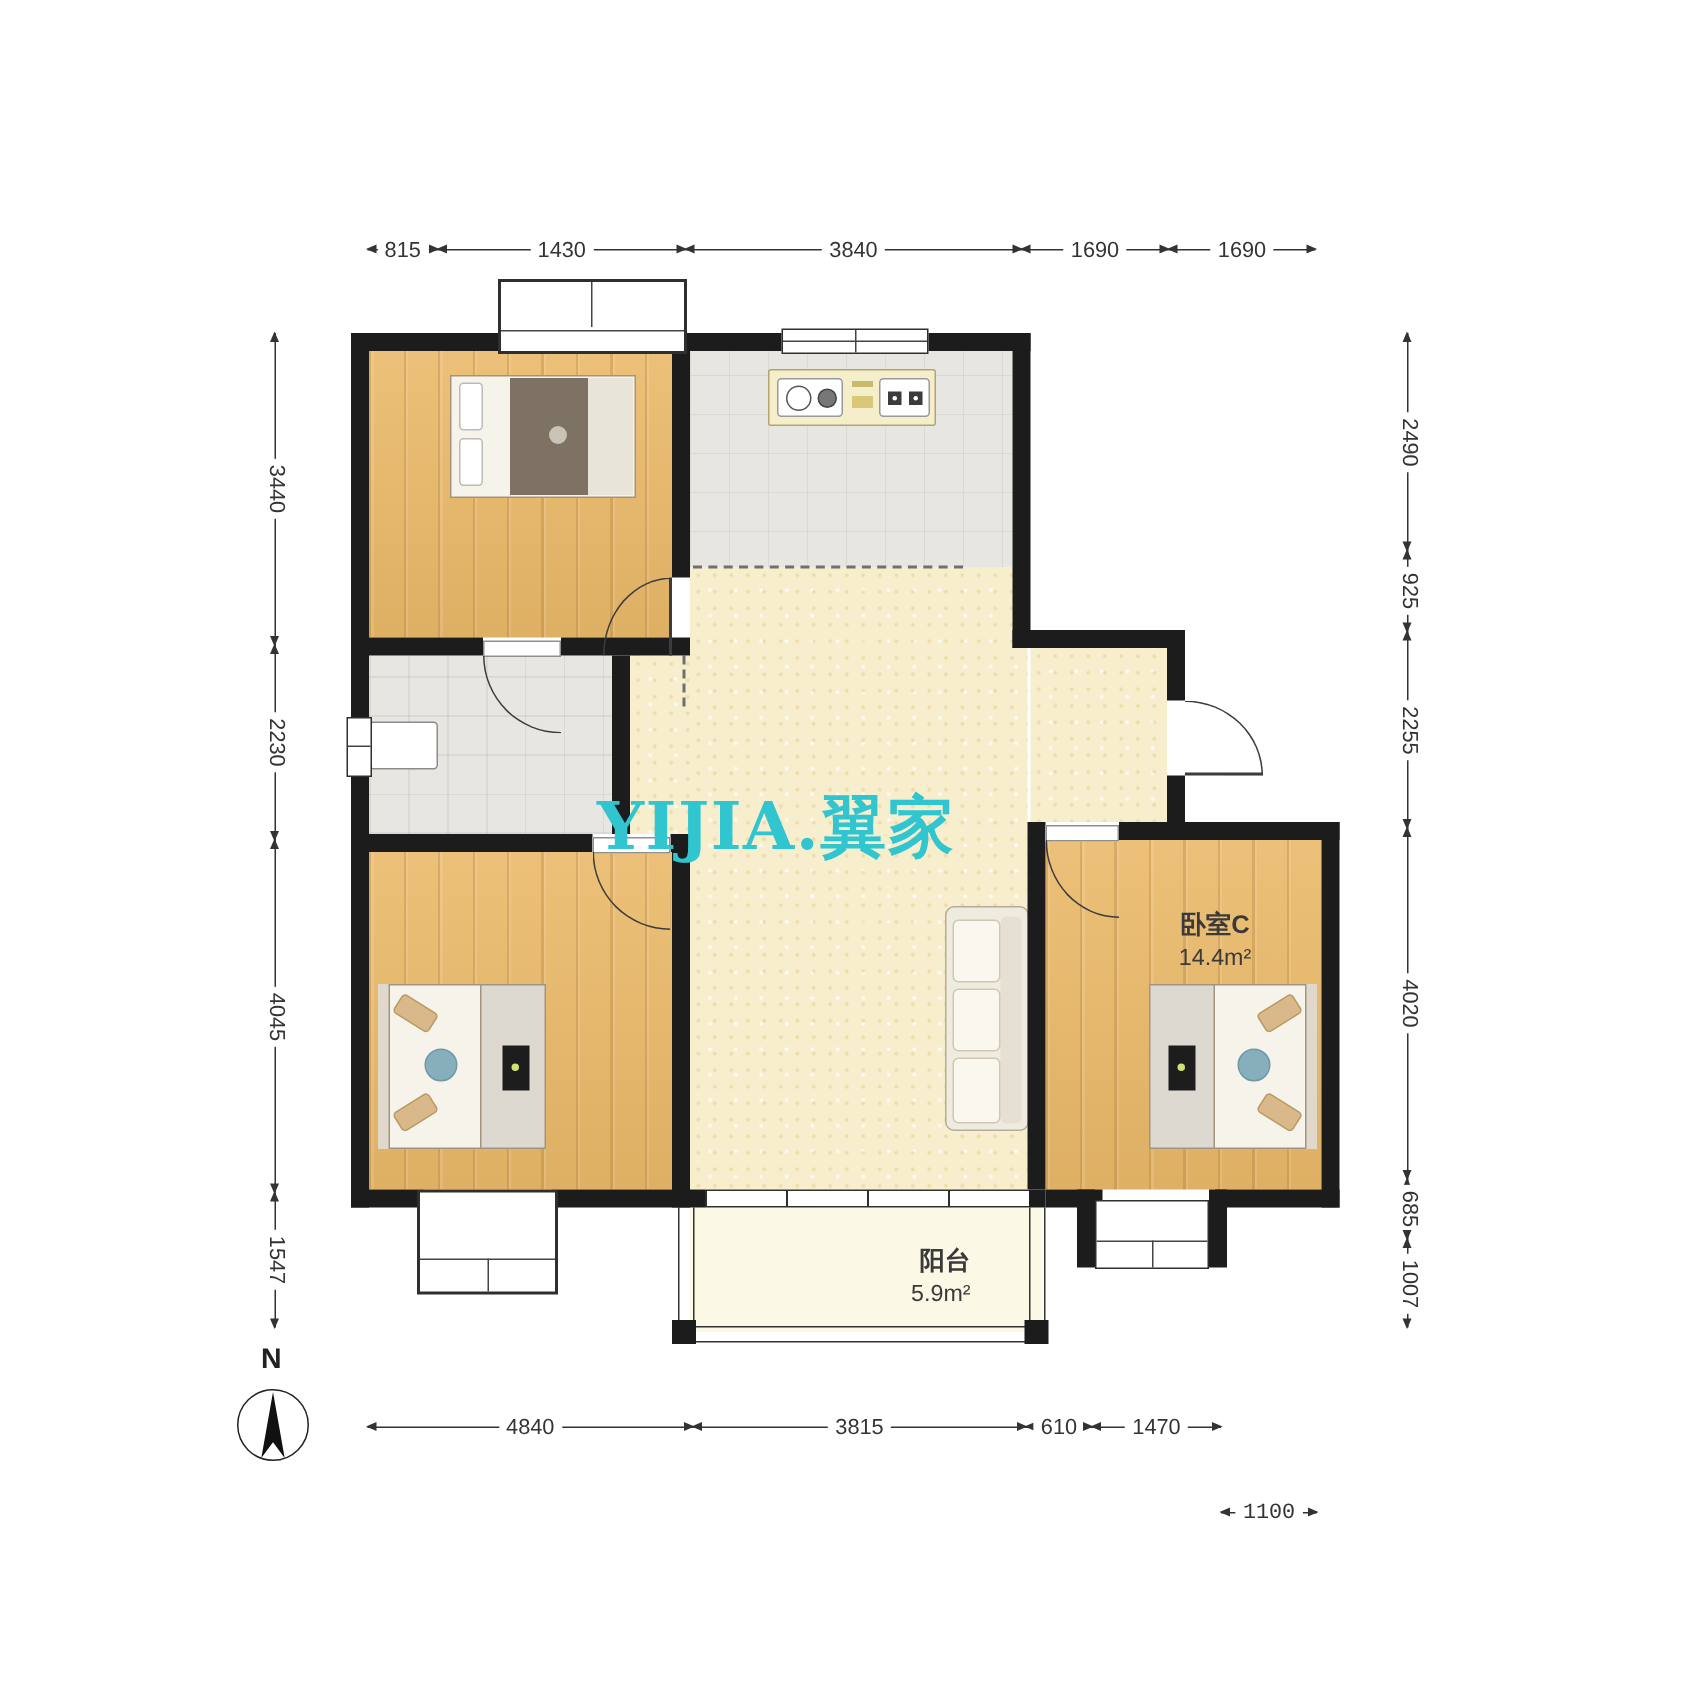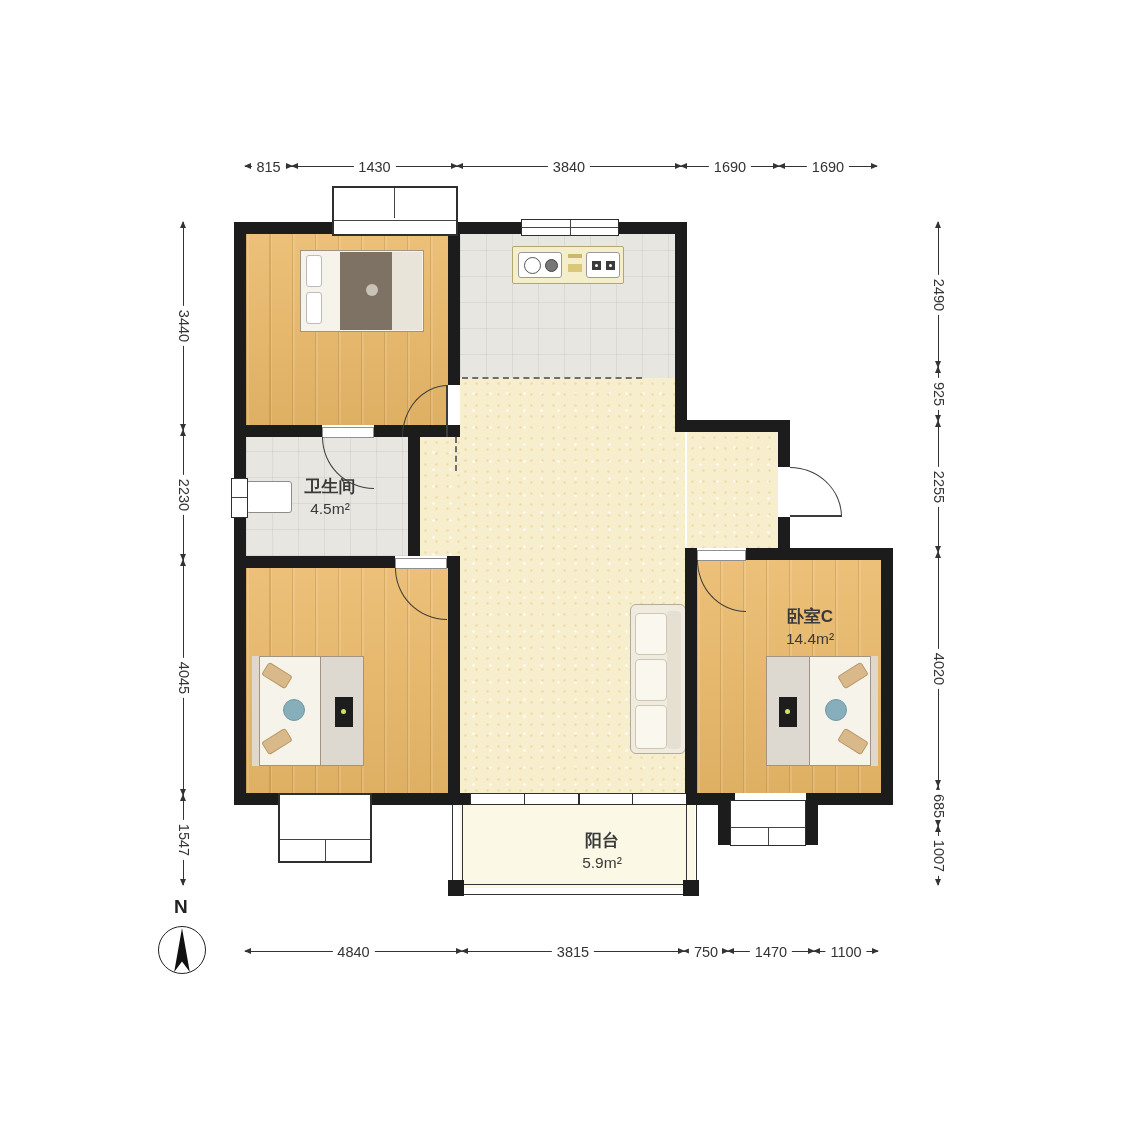--- a/index.html
+++ b/index.html
@@ -228,29 +228,25 @@
   <div class="furn roundpillow" style="left:825px;top:699px;width:22px;height:22px;"></div>
   <div class="furn" style="left:870px;top:656px;width:8px;height:110px;background:#e0d8ca;border-left:1px solid #a39482;"></div>
 
   <div class="furn sofa" style="left:630px;top:604px;width:56px;height:150px;">
     <div style="position:absolute;right:4px;top:6px;width:14px;height:138px;background:#e6e0d2;border-radius:4px;"></div>
     <div class="cushion" style="position:absolute;left:4px;top:8px;width:30px;height:40px;"></div>
     <div class="cushion" style="position:absolute;left:4px;top:54px;width:30px;height:40px;"></div>
     <div class="cushion" style="position:absolute;left:4px;top:100px;width:30px;height:42px;"></div>
   </div>
 
-  <div class="rlabel" style="left:268px;top:476px;width:124px;">
-    <span class="rname">卫生间</span>
-    <span class="rarea">4.5m²</span>
-  </div>
   <div class="rlabel" style="left:740px;top:606px;width:140px;">
     <span class="rname">卧室C</span>
     <span class="rarea">14.4m²</span>
   </div>
-  <div class="rlabel" style="left:532px;top:830px;width:140px;">
+  <div class="rlabel" style="left:507px;top:830px;width:140px;text-align:right;">
     <span class="rname">阳台</span>
     <span class="rarea">5.9m²</span>
   </div>
 
   <div class="dimh" style="left:245px;top:166px;width:47px;">
       <span class="dl">815</span>
     </div>
   <div class="dimh" style="left:292px;top:166px;width:165px;">
       <span class="dl">1430</span>
     </div>
@@ -264,26 +260,26 @@
       <span class="dl">1690</span>
     </div>
 
   <div class="dimh" style="left:245px;top:951px;width:217px;">
       <span class="dl">4840</span>
     </div>
   <div class="dimh" style="left:462px;top:951px;width:222px;">
       <span class="dl">3815</span>
     </div>
   <div class="dimh" style="left:684px;top:951px;width:44px;">
-      <span class="dl">750</span>
+      <span class="dl">610</span>
     </div>
   <div class="dimh" style="left:728px;top:951px;width:86px;">
       <span class="dl">1470</span>
     </div>
-  <div class="dimh" style="left:814px;top:951px;width:64px;">
+  <div class="dimh" style="left:814px;top:1008px;width:64px;font-family:Liberation Mono, monospace;">
       <span class="dl">1100</span>
     </div>
 
   <div class="dimv" style="left:183px;top:222px;height:208px;">
       <span class="dl">3440</span>
     </div>
   <div class="dimv" style="left:183px;top:430px;height:130px;">
       <span class="dl">2230</span>
     </div>
   <div class="dimv" style="left:183px;top:560px;height:235px;">
@@ -309,14 +305,15 @@
       <span class="dl">685</span>
     </div>
   <div class="dimv" style="left:938px;top:826px;height:59px;">
       <span class="dl">1007</span>
     </div>
 
   <div class="compass-n" style="left:174px;top:896px;">N</div>
   <div class="compass-circle" style="left:158px;top:926px;"></div>
   <div class="needle" style="left:169px;top:928px;width:26px;height:44px;"></div>
 
+  <div class="watermark" style="left:398px;top:522px;">YIJIA.翼家</div>
 
 </div>
 
 </body></html>

